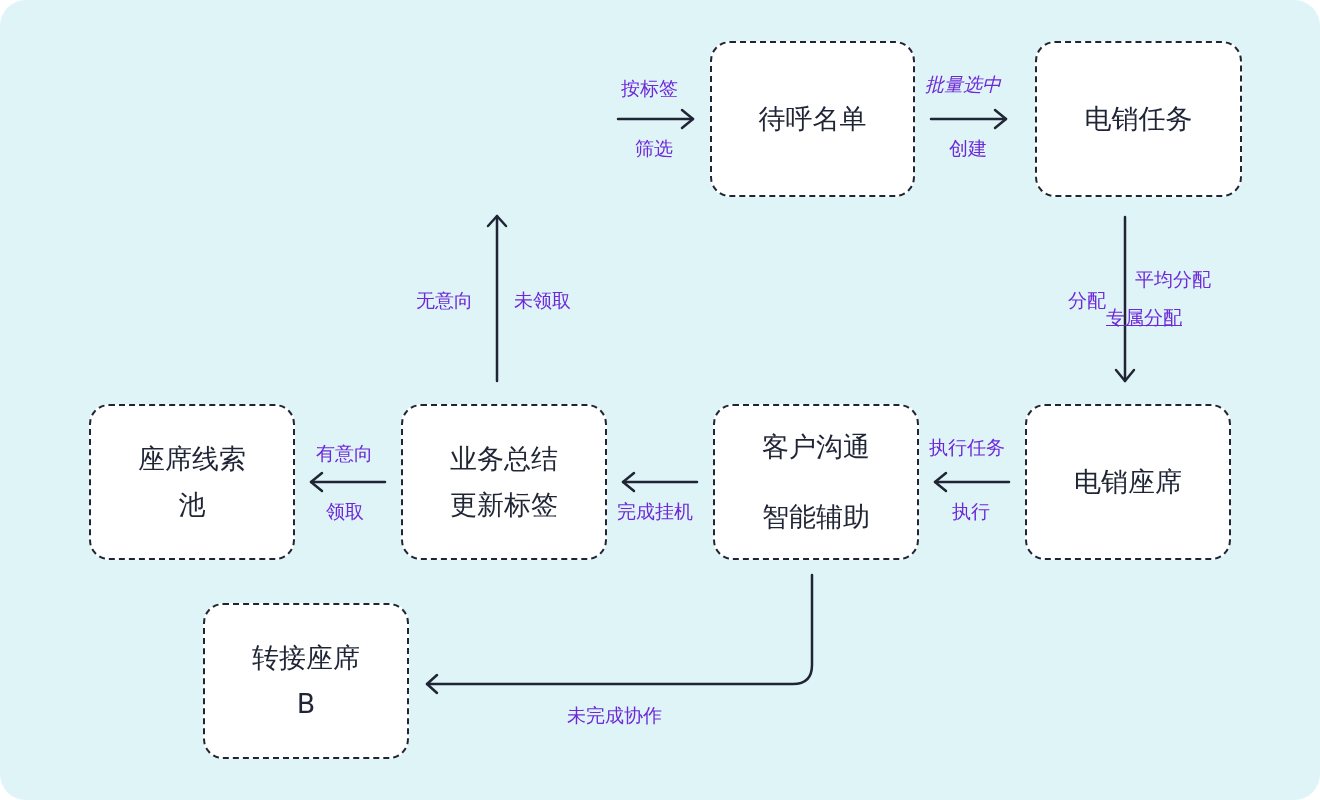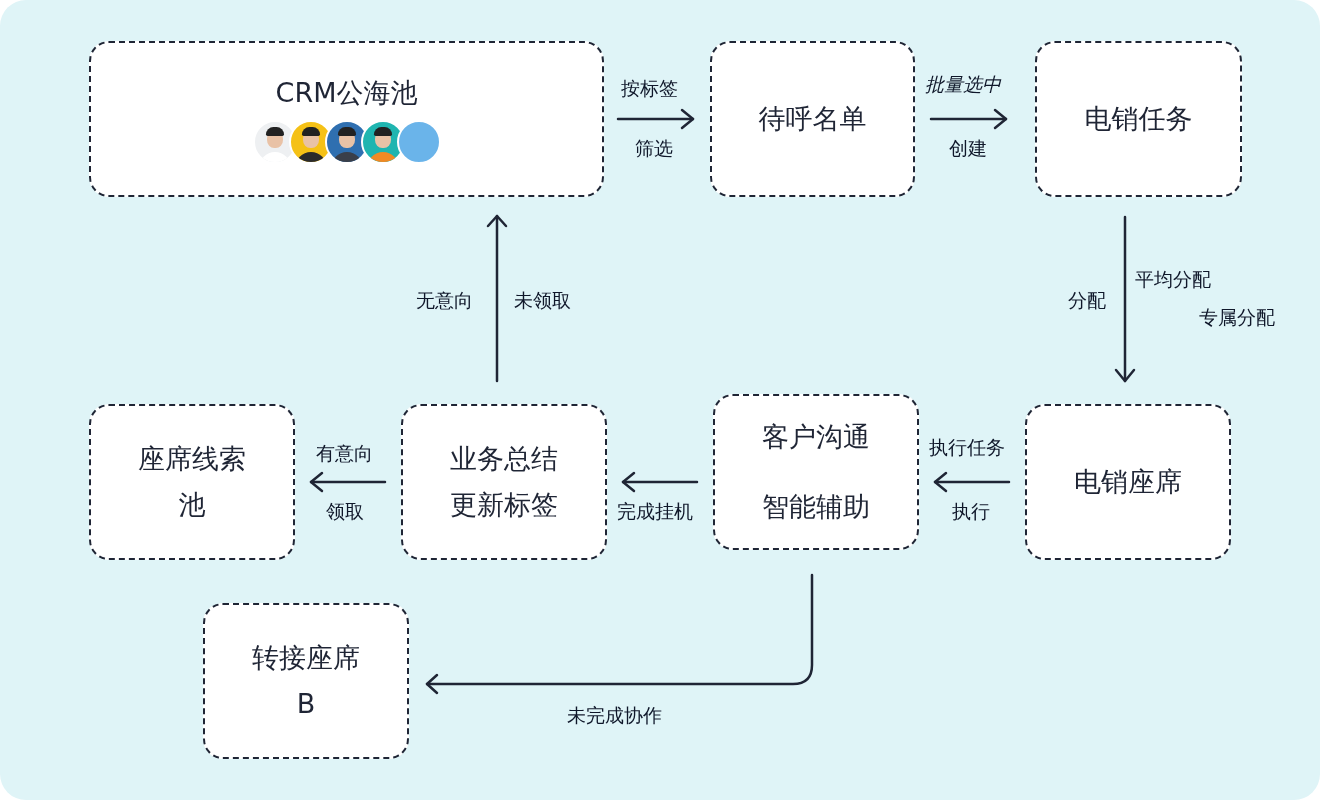--- a/index.html
+++ b/index.html
@@ -5,79 +5,53 @@
     html, body { margin: 0; padding: 0; background: #ffffff; }
     body { width: 1320px; height: 800px; position: relative; overflow: hidden;
       font-family: "DejaVu Sans", "Liberation Sans", sans-serif; color: #1f2535; }
     .canvas { position: absolute; left: 0; top: 0; width: 1320px; height: 800px;
       background: #dff4f7; border-radius: 26px; }
     .node { position: absolute; background: #ffffff; border: 2px dashed #1f2535;
       border-radius: 20px; box-sizing: border-box; display: flex; flex-direction: column;
       align-items: center; justify-content: center; text-align: center;
       font-size: 27px; line-height: 46px; color: #1f2535; }
     .node .line { display: block; }
-    .lbl { position: absolute; font-size: 19px; color: #0f172a; white-space: nowrap;
+    .lbl { position: absolute; font-size: 19px; color: #6d28d9; white-space: nowrap;
       line-height: 24px; }
     svg.arrows { position: absolute; left: 0; top: 0; width: 1320px; height: 800px; pointer-events: none; }
     .avatars { display: flex; margin-top: 6px; height: 46px; align-items: center; }
     .av { width: 44px; height: 44px; border-radius: 50%; border: 2px solid #ffffff;
       margin-left: -8px; box-sizing: border-box; position: relative; overflow: hidden; }
     .av:first-child { margin-left: 0; }
     .av .head { position: absolute; left: 50%; top: 8px; width: 16px; height: 18px;
       margin-left: -8px; border-radius: 50% 50% 45% 45%; background: #e9c2a6; }
     .av .hair { position: absolute; left: 50%; top: 5px; width: 18px; height: 9px;
       margin-left: -9px; border-radius: 9px 9px 2px 2px; background: #222; }
     .av .body { position: absolute; left: 50%; bottom: -8px; width: 32px; height: 18px;
       margin-left: -16px; border-radius: 16px 16px 0 0; }
   </style>
 </head>
 <body>
 
 <div class="canvas">
 
-  <div class="node" style="left:89px; top:41px; width:515px; height:156px;">
-    <span class="line" style="line-height:40px;">CRM公海池</span>
-    <div class="avatars" id="avatar-group">
-        <div class="av" style="background: rgb(238, 240, 242);">
-          <div class="body" style="background: rgb(255, 255, 255);"></div>
-          <div class="head"></div>
-          <div class="hair"></div>
-        </div>
-        <div class="av" style="background: rgb(245, 193, 22);">
-          <div class="body" style="background: rgb(43, 43, 43);"></div>
-          <div class="head"></div>
-          <div class="hair"></div>
-        </div>
-        <div class="av" style="background: rgb(47, 111, 176);">
-          <div class="body" style="background: rgb(58, 63, 74);"></div>
-          <div class="head"></div>
-          <div class="hair"></div>
-        </div>
-        <div class="av" style="background: rgb(31, 181, 176);">
-          <div class="body" style="background: rgb(240, 138, 36);"></div>
-          <div class="head"></div>
-          <div class="hair"></div>
-        </div>
-        <div class="av" style="background: rgb(106, 180, 234);"></div>
-      </div>
-  </div>
 
   <div class="node" style="left:710px; top:41px; width:205px; height:156px;align-items:center;">
     <span class="line">待呼名单</span>
   </div>
 
   <div class="node" style="left:1021px; top:41px; width:207px; height:156px;margin-left:14px;">
     <span class="line">电销任务</span>
   </div>
 
   <div class="node" style="left:1025px; top:404px; width:206px; height:156px;">
     <span class="line">电销座席</span>
   </div>
 
-  <div class="node" style="left:713px; top:394px; width:206px; height:156px;gap:24px;">
+  <div class="node" style="left:713px; top:404px; width:206px; height:156px;gap:24px;">
     <span class="line">客户沟通</span>
     <span class="line">智能辅助</span>
   </div>
 
   <div class="node" style="left:401px; top:404px; width:206px; height:156px;">
     <span class="line">业务总结</span>
     <span class="line">更新标签</span>
   </div>
 
   <div class="node" style="left:89px; top:404px; width:206px; height:156px;">
@@ -128,21 +102,21 @@
   </svg>
 
   <span class="lbl" style="left:621px; top:76px;">按标签</span>
   <span class="lbl" style="left:635px; top:136px;">筛选</span>
 
   <span class="lbl" style="left:925px; top:72px;font-style:italic;">批量选中</span>
   <span class="lbl" style="left:949px; top:136px;">创建</span>
 
   <span class="lbl" style="left:1068px; top:288px;">分配</span>
   <span class="lbl" style="left:1135px; top:267px;">平均分配</span>
-  <span class="lbl" style="left:1199px; top:305px;">专属分配</span>
+  <span class="lbl" style="left:1106px; top:305px;text-decoration:underline;">专属分配</span>
 
   <span class="lbl" style="left:929px; top:435px;">执行任务</span>
   <span class="lbl" style="left:952px; top:499px;">执行</span>
 
   <span class="lbl" style="left:617px; top:499px;">完成挂机</span>
 
   <span class="lbl" style="left:316px; top:441px;">有意向</span>
   <span class="lbl" style="left:326px; top:499px;">领取</span>
 
   <span class="lbl" style="left:416px; top:288px;">无意向</span>

